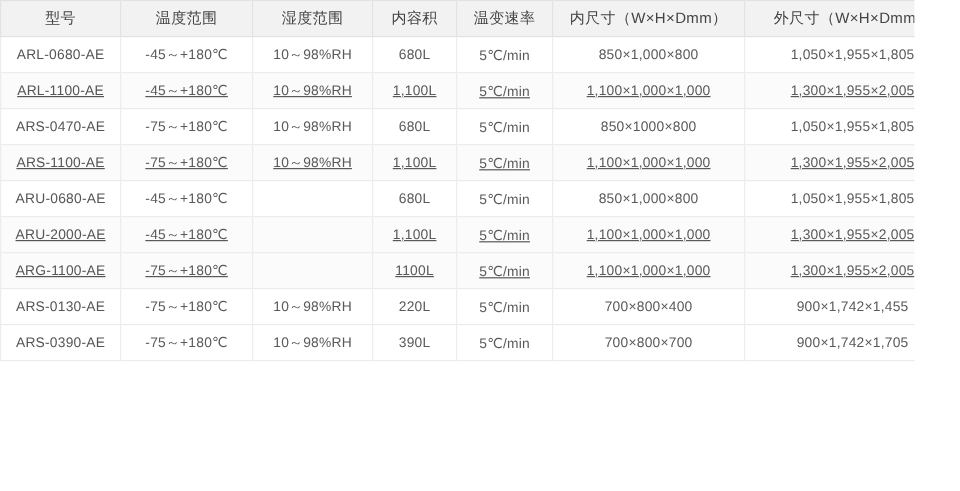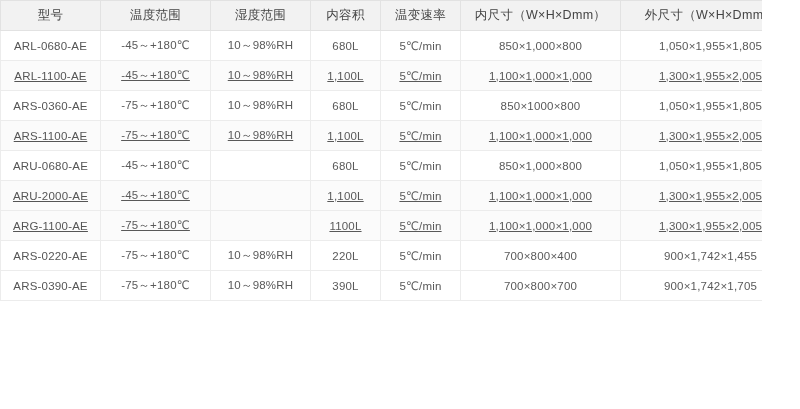--- a/index.html
+++ b/index.html
@@ -109,21 +109,21 @@
       <tr class="row-even">
         <td class="model">ARL-1100-AE</td>
         <td>-45～+180℃</td>
         <td>10～98%RH</td>
         <td>1,100L</td>
         <td>5℃/min</td>
         <td>1,100×1,000×1,000</td>
         <td>1,300×1,955×2,005</td>
       </tr>
       <tr class="row-odd">
-        <td class="model">ARS-0360-AE</td>
+        <td class="model">ARS-0470-AE</td>
         <td>-75～+180℃</td>
         <td>10～98%RH</td>
         <td>680L</td>
         <td>5℃/min</td>
         <td>850×1000×800</td>
         <td>1,050×1,955×1,805</td>
       </tr>
       <tr class="row-even">
         <td class="model">ARS-1100-AE</td>
         <td>-75～+180℃</td>
@@ -154,21 +154,21 @@
       <tr class="row-even">
         <td class="model">ARG-1100-AE</td>
         <td>-75～+180℃</td>
         <td class="blank"></td>
         <td>1100L</td>
         <td>5℃/min</td>
         <td>1,100×1,000×1,000</td>
         <td>1,300×1,955×2,005</td>
       </tr>
       <tr class="row-odd">
-        <td class="model">ARS-0220-AE</td>
+        <td class="model">ARS-0130-AE</td>
         <td>-75～+180℃</td>
         <td>10～98%RH</td>
         <td>220L</td>
         <td>5℃/min</td>
         <td>700×800×400</td>
         <td>900×1,742×1,455</td>
       </tr>
       <tr class="row-odd">
         <td class="model">ARS-0390-AE</td>
         <td>-75～+180℃</td>

